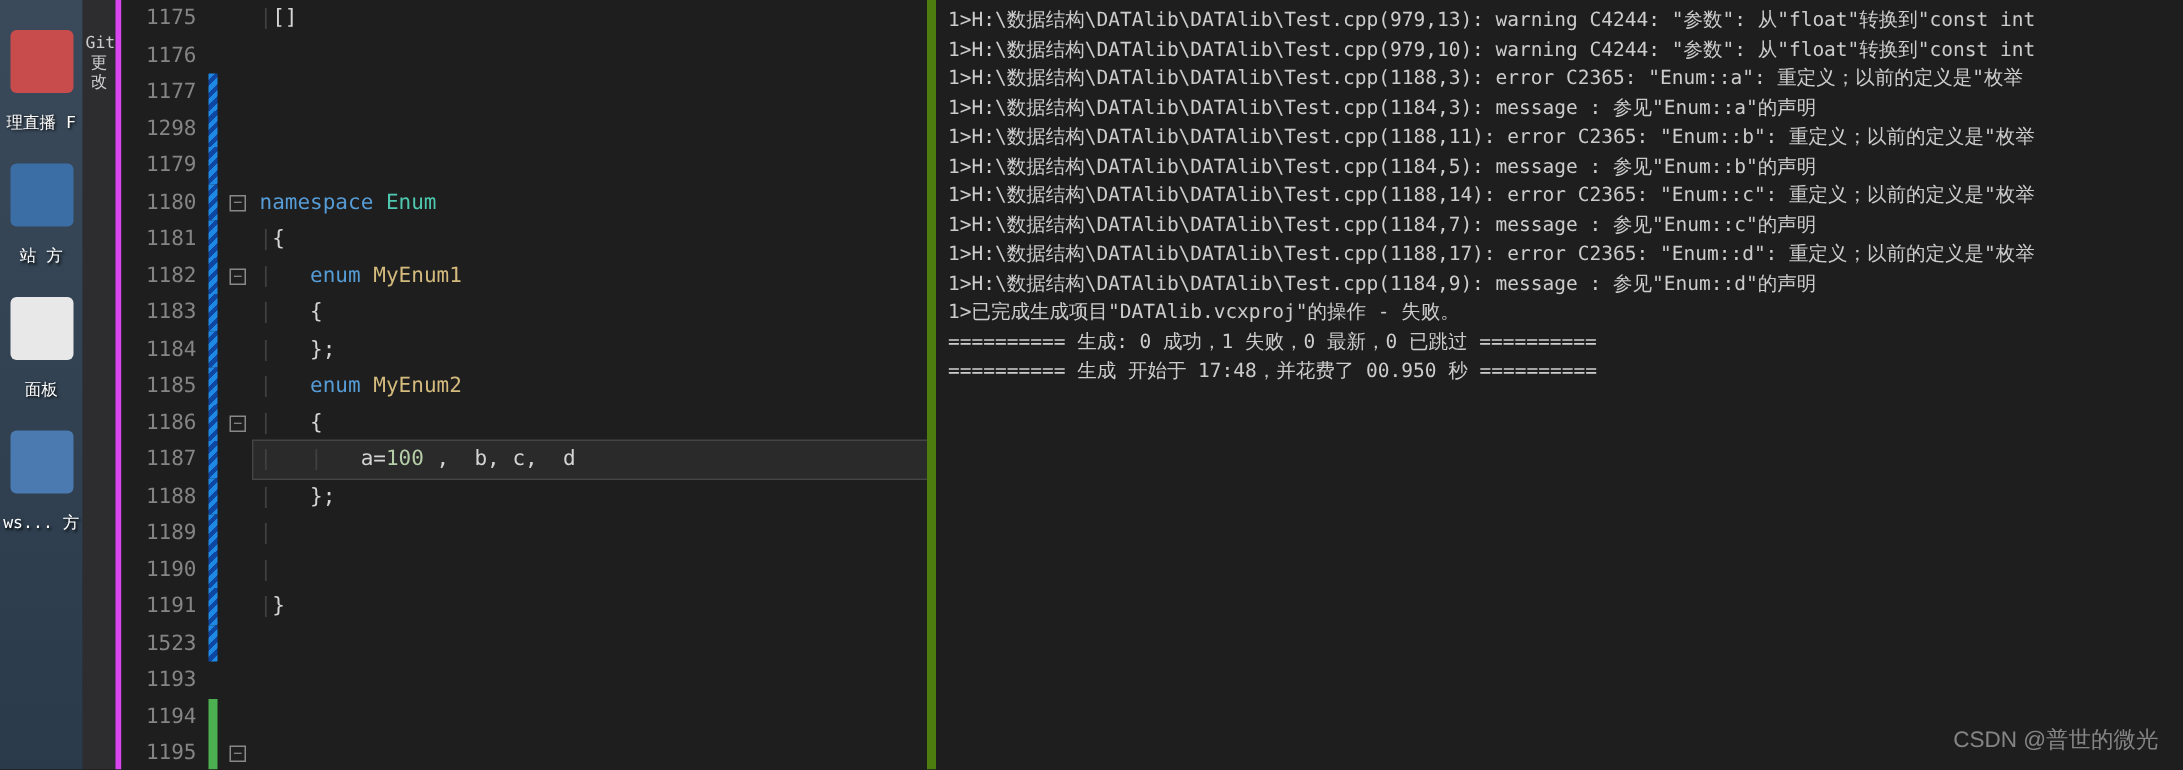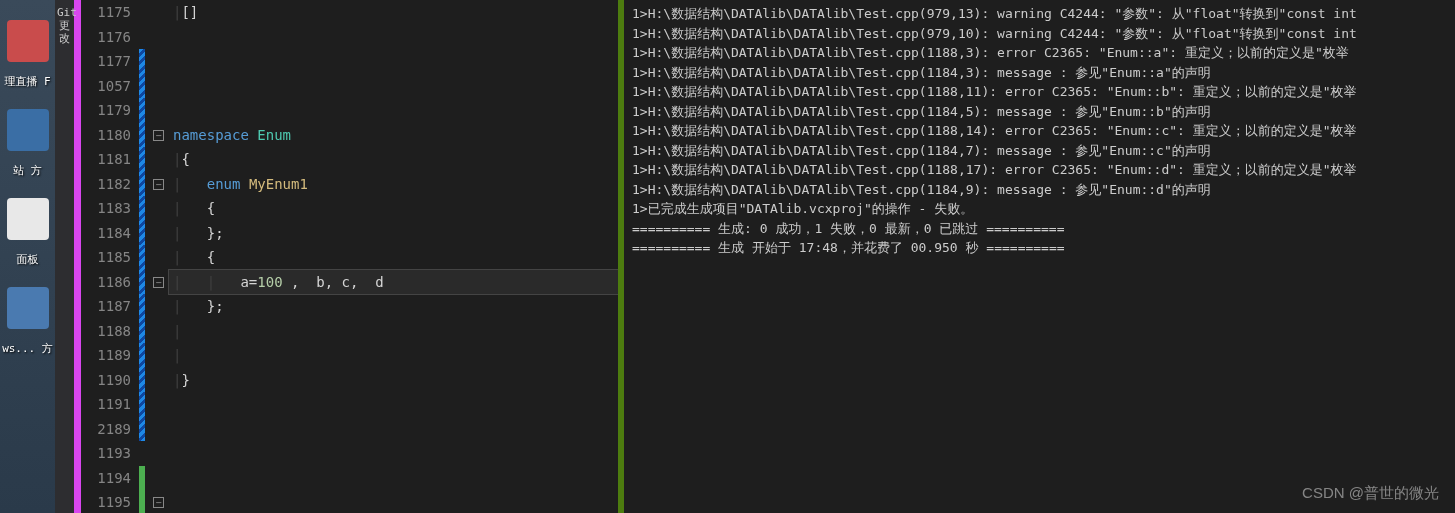--- a/index.html
+++ b/index.html
@@ -33,22 +33,22 @@
   text-shadow: 1px 1px 2px #000;
   margin-top: 12px;
 }
 .di1 { background: #c94c4c; margin-top: 20px; }
 .di2 { background: #3a6ea5; margin-top: 20px; }
 .di3 { background: #e8e8e8; margin-top: 20px; }
 .di4 { background: #4a7ab0; margin-top: 20px; }
 .sidebar {
   width: 26px;
   background: #2d2d30;
-  border-right: 7px solid #d946ef;
-  padding-top: 0;
+  border-right: 4px solid #d946ef;
+  padding-top: 16px;
 }
 .sidebar-item {
   color: #ccc;
   font-size: 11px;
   text-align: center;
   padding: 6px 2px;
   cursor: pointer;
   writing-mode: horizontal-tb;
   line-height: 1.2;
 }
@@ -160,35 +160,35 @@
 
 <div class="sidebar">
   <div class="sidebar-item">Git 更改</div>
 </div>
 
 <div class="editor-pane">
   <div class="gutter" id="gutter">
       <div>1175</div>
       <div>1176</div>
       <div>1177</div>
-      <div>1057</div>
+      <div>1298</div>
       <div>1179</div>
       <div>1180</div>
       <div>1181</div>
       <div>1182</div>
       <div>1183</div>
       <div>1184</div>
       <div>1185</div>
       <div>1186</div>
       <div>1187</div>
       <div>1188</div>
       <div>1189</div>
       <div>1190</div>
       <div>1191</div>
-      <div>2189</div>
+      <div>1523</div>
       <div>1193</div>
       <div>1194</div>
       <div>1195</div>
     </div>
   <div class="change-bar" id="changebar">
       <div class="change-mark cm-blue" style="top: 49px;"></div>
       <div class="change-mark cm-blue" style="top: 73.5px;"></div>
       <div class="change-mark cm-blue" style="top: 98px;"></div>
       <div class="change-mark cm-blue" style="top: 122.5px;"></div>
       <div class="change-mark cm-blue" style="top: 147px;"></div>
@@ -216,20 +216,21 @@
       <div class="code-line"><span class="guide">|</span><span class="punct">[]</span></div>
       <div class="code-line"></div>
       <div class="code-line"></div>
       <div class="code-line"></div>
       <div class="code-line"></div>
       <div class="code-line"><span class="kw">namespace </span><span class="type">Enum</span></div>
       <div class="code-line"><span class="guide">|</span><span class="punct">{</span></div>
       <div class="code-line"><span class="guide">|   </span><span class="kw">enum </span><span class="ident">MyEnum1</span></div>
       <div class="code-line"><span class="guide">|   </span><span class="punct">{</span></div>
       <div class="code-line"><span class="guide">|   </span><span class="punct">};</span></div>
+      <div class="code-line"><span class="guide">|   </span><span class="kw">enum </span><span class="ident">MyEnum2</span></div>
       <div class="code-line"><span class="guide">|   </span><span class="punct">{</span></div>
       <div class="code-line current"><span class="guide">|   |   </span><span class="punct">a=</span><span class="num">100</span><span class="punct"> ,  b, c,  d</span></div>
       <div class="code-line"><span class="guide">|   </span><span class="punct">};</span></div>
       <div class="code-line"><span class="guide">|</span></div>
       <div class="code-line"><span class="guide">|</span></div>
       <div class="code-line"><span class="guide">|</span><span class="punct">}</span></div>
       <div class="code-line"></div>
       <div class="code-line"></div>
     </div>
 </div>

